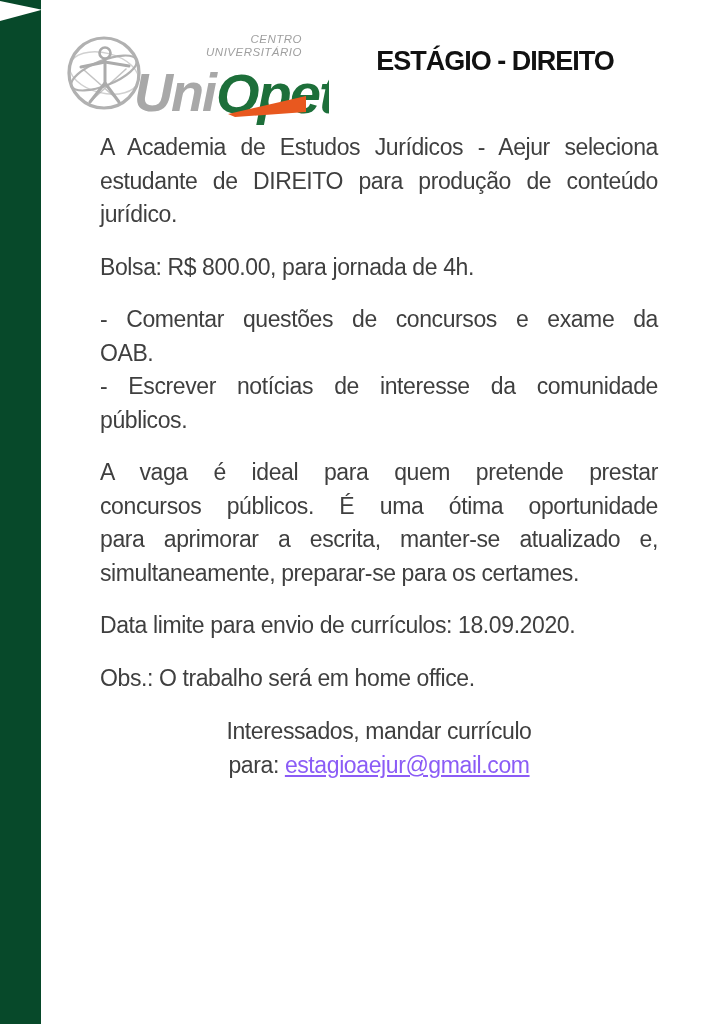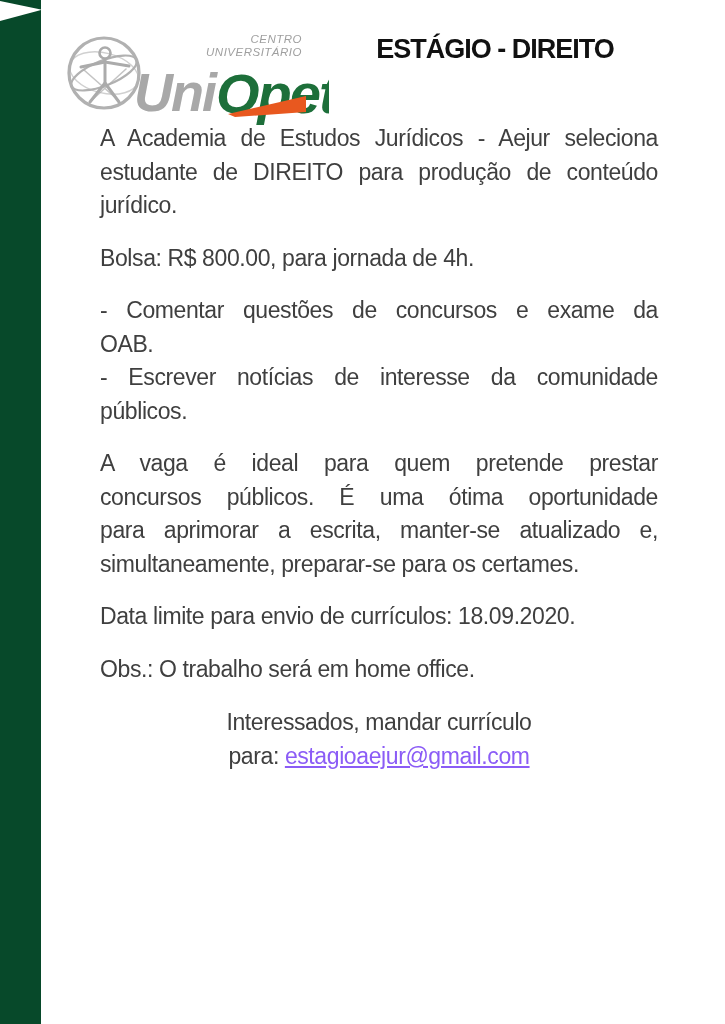--- a/index.html
+++ b/index.html
@@ -7,26 +7,26 @@
     position:relative;width:725px;height:1024px;background:#ffffff;
     font-family:"Liberation Sans",sans-serif;overflow:hidden;margin:0 auto;
   }
   
   .accent-bar{position:absolute;left:0;top:0;width:41px;height:1024px;background:#07492a;}
   .accent-notch{position:absolute;left:0;top:496;width:42px;height:22px;background:#ffffff;
     clip-path:polygon(0 4%,100% 44%,0 96%);}
   
   .logo{position:absolute;left:64px;top:26px;width:265px;height:100px;}
   .doc-title{
-    position:absolute;left:345px;top:34px;width:300px;text-align:center;
+    position:absolute;left:345px;top:46px;width:300px;text-align:center;
     font-size:27px;font-weight:bold;letter-spacing:-1px;color:#111;
   }
   
   .content{
-    position:absolute;left:100px;top:122px;width:558px;
+    position:absolute;left:100px;top:131px;width:558px;
     color:#3f3f3f;font-size:23px;letter-spacing:-0.4px;
   }
   .paragraph{margin:0 0 19px 0;}
   .paragraph.tight{margin-bottom:0;}
   .line{line-height:33.5px;}
   .line.j{text-align:justify;text-align-last:justify;}
   
   .footer{margin-top:9px;text-align:center;}
   .footer .line{line-height:34px;}
   .email-link{color:#2e75b6;text-decoration:underline;cursor:pointer;}

